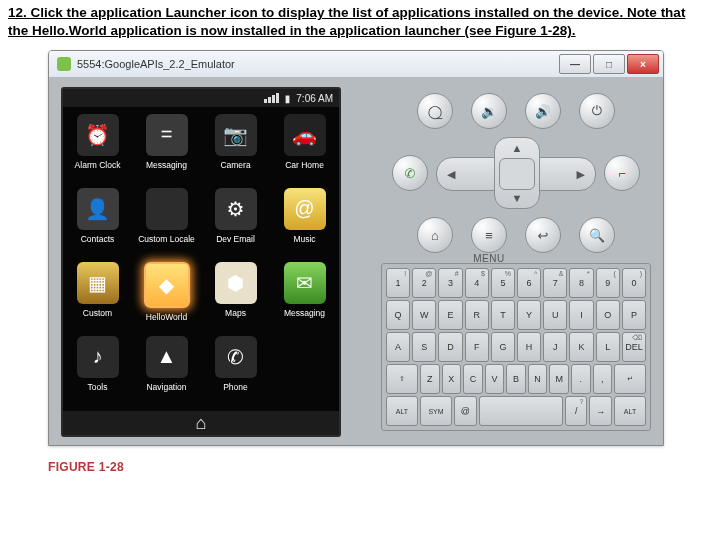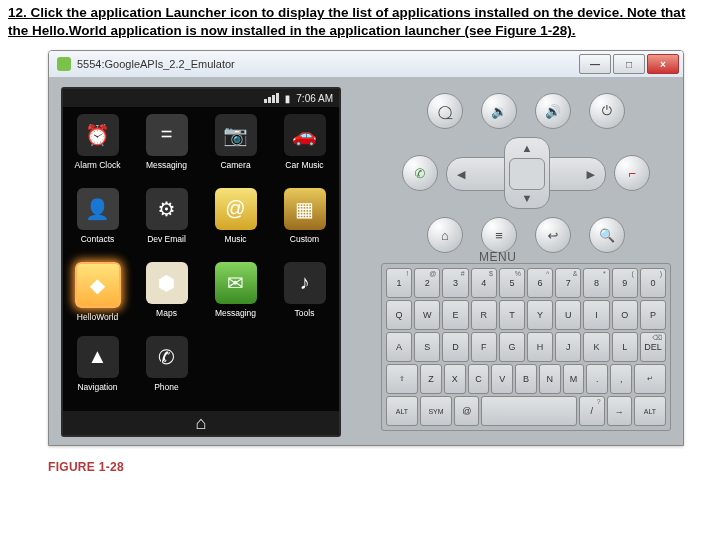--- a/index.html
+++ b/index.html
@@ -1,18 +1,18 @@
 <!DOCTYPE html>
 <html><head>
 <meta charset="utf-8">
 <style>
   body{margin:0;font-family:Verdana,Arial,sans-serif;font-size:13.5px;background:#fff;color:#000;width:720px}
   .instruction{padding:4px 16px 0 8px;font-weight:700;line-height:1.35}
   .instruction u{text-decoration:underline}
-  .figwrap{padding:10px 36px 6px 48px}
+  .figwrap{padding:10px 56px 6px 48px}
   .win{border:1px solid #888;border-radius:4px 4px 0 0;box-shadow:0 1px 3px rgba(0,0,0,.2);overflow:hidden}
   .titlebar{height:26px;background:linear-gradient(#f4f7fb,#dfe7f0);display:flex;align-items:center;font-size:11px;color:#333;position:relative}
   .titlebar .ticon{width:14px;height:14px;border-radius:3px;background:#7cc24a;margin:0 6px 0 8px}
   .wbtns{position:absolute;right:4px;top:3px;display:flex;gap:2px}
   .wbtn{width:30px;height:18px;border:1px solid #888;border-radius:2px;background:linear-gradient(#f6f8fa,#d9dee4);display:flex;align-items:center;justify-content:center;font-size:10px;font-weight:700;color:#444}
   .wbtn.close{background:linear-gradient(#e98,#c33);color:#fff;border-color:#a33}
   .body{display:flex;background:#b6bbbf}
   .left{width:300px;background:#b6bbbf;padding:10px 12px 8px 12px}
   .screen{width:276px;height:346px;background:#060606;border:2px solid #2b2b2b;border-radius:3px;overflow:hidden;display:flex;flex-direction:column}
   .status{height:20px;background:#1c1c1c;color:#eaeaea;display:flex;align-items:center;justify-content:flex-end;font-size:10px;padding:0 6px;gap:6px}
@@ -27,21 +27,21 @@
   .right{flex:1;padding:10px 12px 12px 8px;display:flex;flex-direction:column;gap:10px}
   .ctrl{background:#b6bbbf;display:flex;flex-direction:column;align-items:center;gap:8px;padding-top:6px}
   .row{display:flex;gap:18px}
   .rbtn{width:40px;height:40px;border-radius:50%;background:radial-gradient(circle at 30% 25%,#fff,#d6d9dc 55%,#b6bbbf);border:1px solid #8c8f92;display:flex;align-items:center;justify-content:center;color:#4b4e50;font-size:16px}
   .rbtn.sm{width:34px;height:34px;font-size:13px}
   .dpad{position:relative;width:160px;height:72px}
   .dpad .pad{position:absolute;background:linear-gradient(#e4e6e8,#c8ccd0);border:1px solid #8c8f92;display:flex;align-items:center;justify-content:center;color:#555;font-size:11px}
   .dpad .h{left:0;right:0;top:20px;height:32px;border-radius:16px}
   .dpad .v{left:58px;width:44px;top:0;bottom:0;border-radius:14px;flex-direction:column;justify-content:space-between;padding:4px 0}
   .dpad .c{left:63px;top:21px;width:34px;height:30px;border-radius:6px;background:#d6d9dc;border:1px solid #8c8f92}
-  .mlbl{font-size:12px;color:#555;letter-spacing:.5px;}
+  .mlbl{font-size:10px;color:#555;letter-spacing:.5px;text-align:center}
   .kb{background:#b6bbbf;border:1px solid #8c8f92;border-radius:3px;padding:4px;display:flex;flex-direction:column;gap:2px}
   .krow{display:flex;gap:2px}
   .key{flex:1;height:28px;background:linear-gradient(#dfe2e5,#c5c9cd);border:1px solid #888;border-radius:3px;display:flex;flex-direction:column;align-items:center;justify-content:center;font-size:9px;color:#333;position:relative}
   .key .sub{font-size:7px;color:#666;position:absolute;top:1px;right:3px}
   .key.side{flex:0 0 30px;font-size:7px}
   .figcap{margin:8px 0 0 48px;font-size:12px;font-weight:700;color:#b8373a;letter-spacing:.3px}
   
   .i-clock{background:#2b2b2b}
   .i-browser{background:radial-gradient(circle at 40% 35%,#7fb9e8,#1e5aa3)}
   .i-calc{background:#3a3a3a}
@@ -96,25 +96,29 @@
               <div class="app">
                 <div class="ico i-calc">=</div>
                 <div class="lbl">Messaging</div>
               </div>
               <div class="app">
                 <div class="ico i-cam">📷</div>
                 <div class="lbl">Camera</div>
               </div>
               <div class="app">
                 <div class="ico i-car">🚗</div>
-                <div class="lbl">Car Music</div>
+                <div class="lbl">Car Home</div>
               </div>
               <div class="app">
                 <div class="ico i-contacts">👤</div>
                 <div class="lbl">Contacts</div>
+              </div>
+              <div class="app">
+                <div class="ico i-locale"></div>
+                <div class="lbl">Custom Locale</div>
               </div>
               <div class="app">
                 <div class="ico i-dev">⚙</div>
                 <div class="lbl">Dev Email</div>
               </div>
               <div class="app">
                 <div class="ico i-mail">@</div>
                 <div class="lbl">Music</div>
               </div>
               <div class="app">

